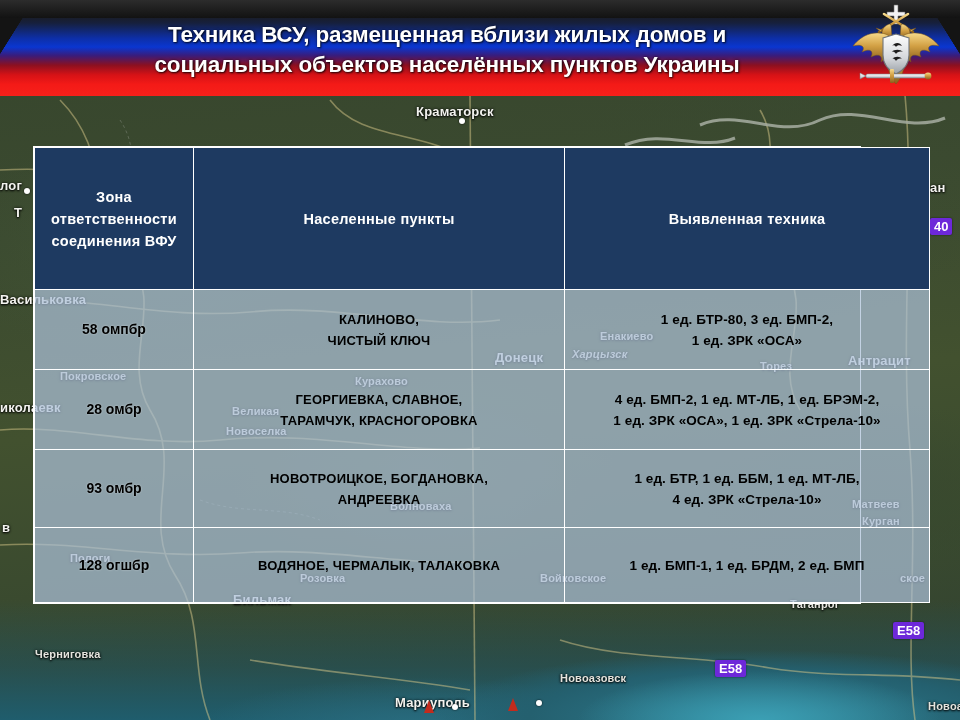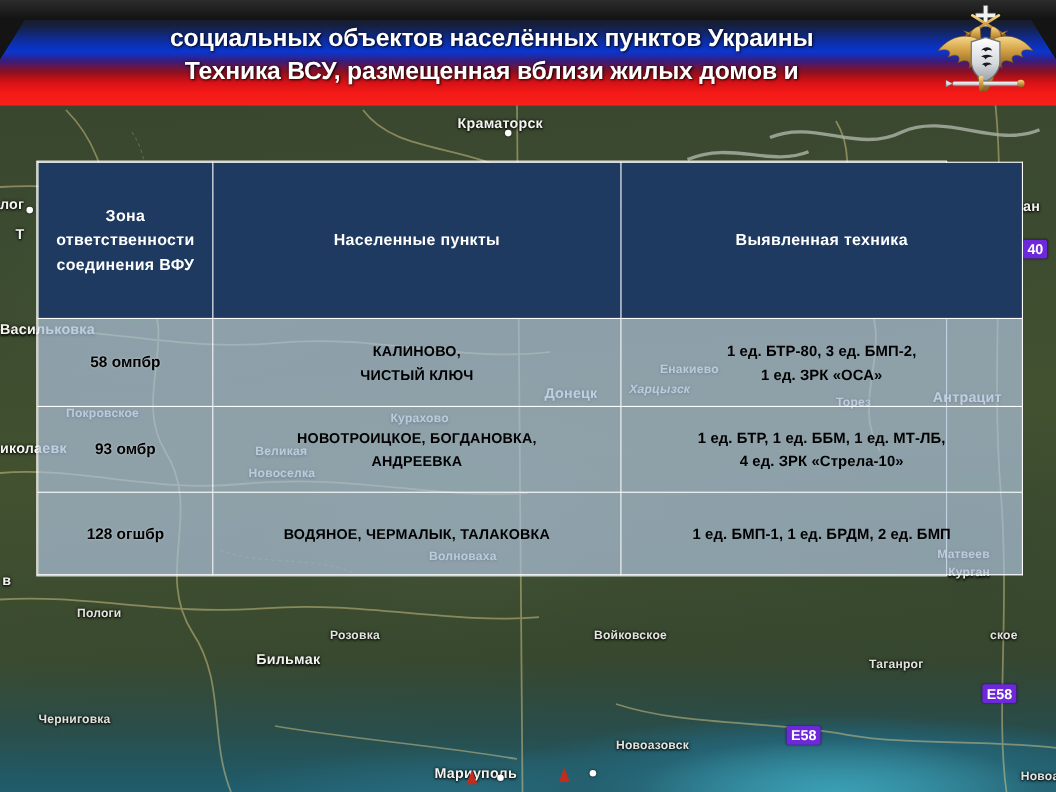--- a/index.html
+++ b/index.html
@@ -251,22 +251,22 @@
   <div class="map-dot" style="left:917px;top:197px;"></div>
   <div class="flame" style="left:470px;top:152px;"></div>
   <div class="flame" style="left:424px;top:700px;"></div>
   <div class="flame" style="left:508px;top:698px;"></div>
   <div class="map-dot" style="left:452px;top:704px;"></div>
   <div class="map-dot" style="left:536px;top:700px;"></div>
 
   <div class="banner">
     <div class="banner-top-bar"></div>
     <div class="banner-title">
+      <span class="l2">Техника ВСУ, размещенная вблизи жилых домов и</span>
       <span class="l2">социальных объектов населённых пунктов Украины</span>
-      <span class="l2">Техника ВСУ, размещенная вблизи жилых домов и</span>
     </div>
   </div>
 
   <svg class="emblem" viewBox="0 0 96 94">
     <defs>
       <linearGradient id="gold" x1="0" y1="0" x2="0" y2="1">
         <stop offset="0%" stop-color="#f6d98a"></stop>
         <stop offset="45%" stop-color="#d2a044"></stop>
         <stop offset="100%" stop-color="#8a5f1c"></stop>
       </linearGradient>
@@ -335,20 +335,31 @@
           <td class="c-zone">58 омпбр</td>
           <td class="c-settle">
             <span class="cell-line">КАЛИНОВО,</span>
             <span class="cell-line">ЧИСТЫЙ КЛЮЧ</span>
           </td>
           <td class="c-tech">
             <span class="cell-line">1 ед. БТР-80, 3 ед. БМП-2,</span>
             <span class="cell-line">1 ед. ЗРК «ОСА»</span>
           </td>
         </tr>
+        <tr class="r3">
+          <td class="c-zone">28 омбр</td>
+          <td class="c-settle">
+            <span class="cell-line">ГЕОРГИЕВКА, СЛАВНОЕ,</span>
+            <span class="cell-line">ТАРАМЧУК, КРАСНОГОРОВКА</span>
+          </td>
+          <td class="c-tech">
+            <span class="cell-line">4 ед. БМП-2, 1 ед. МТ-ЛБ, 1 ед. БРЭМ-2,</span>
+            <span class="cell-line">1  ед. ЗРК «ОСА», 1 ед. ЗРК «Стрела-10»</span>
+          </td>
+        </tr>
         <tr class="r4">
           <td class="c-zone">93 омбр</td>
           <td class="c-settle">
             <span class="cell-line">НОВОТРОИЦКОЕ, БОГДАНОВКА,</span>
             <span class="cell-line">АНДРЕЕВКА</span>
           </td>
           <td class="c-tech">
             <span class="cell-line">1 ед. БТР, 1 ед. ББМ, 1 ед. МТ-ЛБ,</span>
             <span class="cell-line">4 ед. ЗРК «Стрела-10»</span>
           </td>

